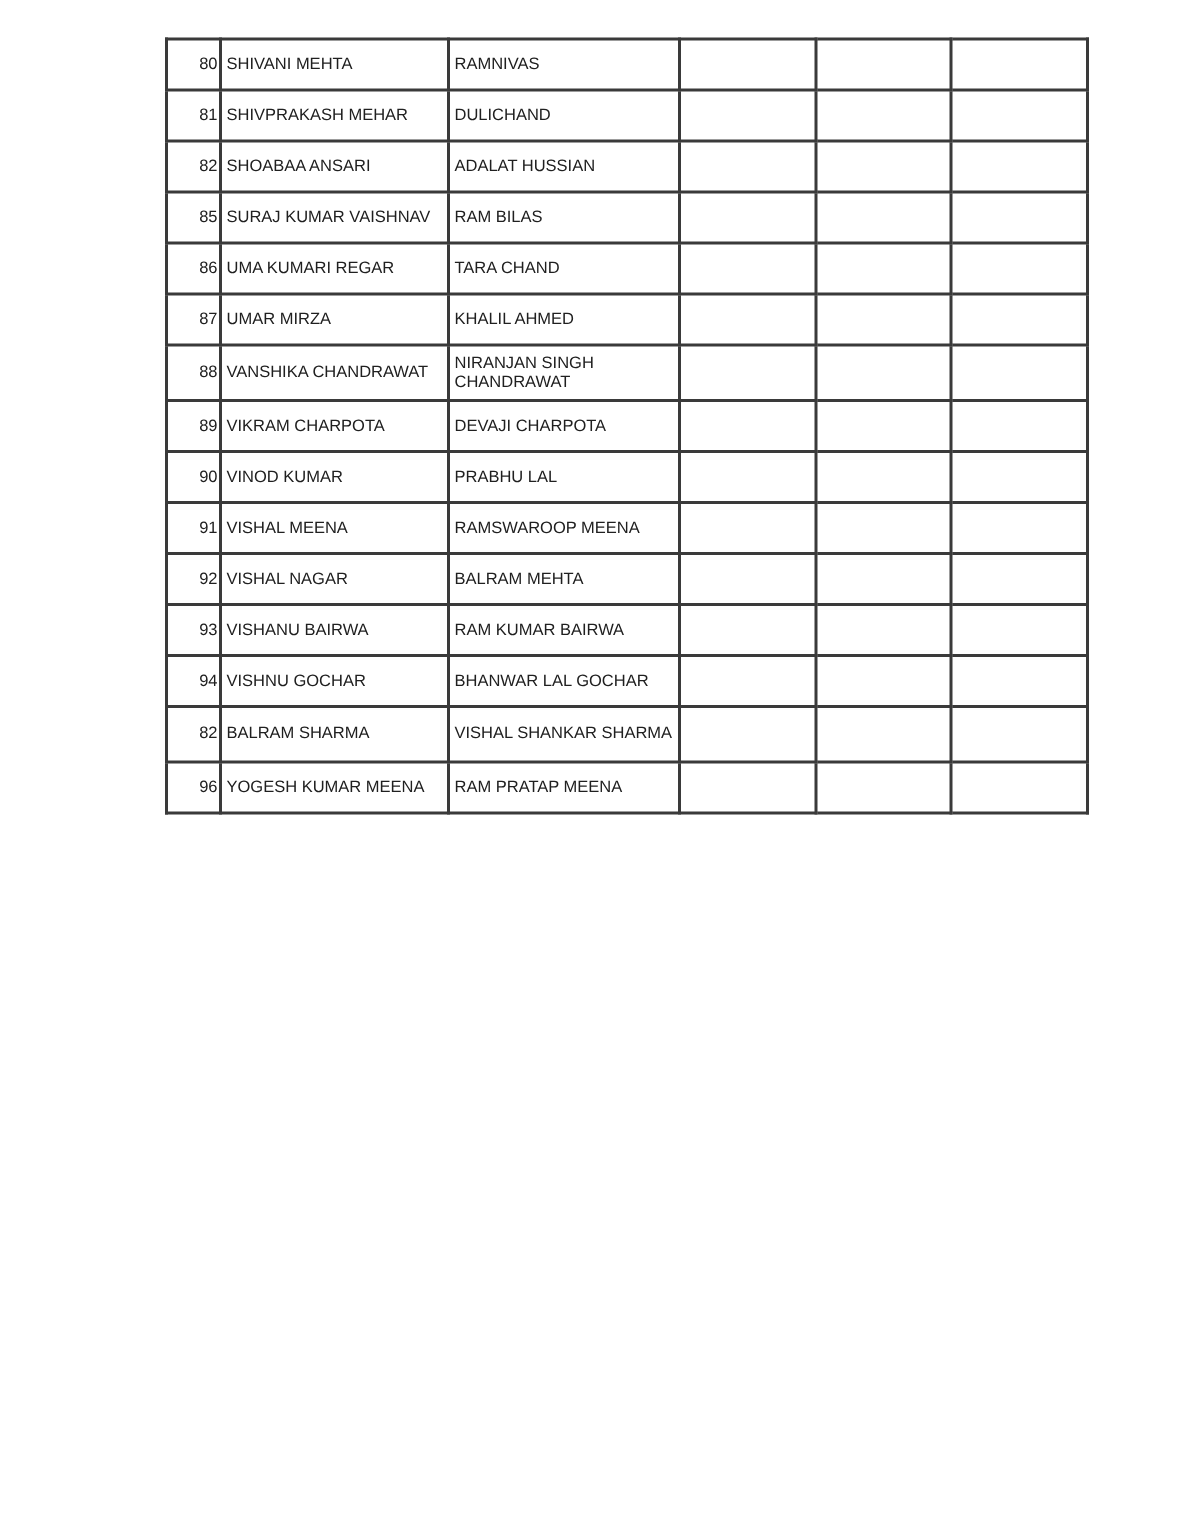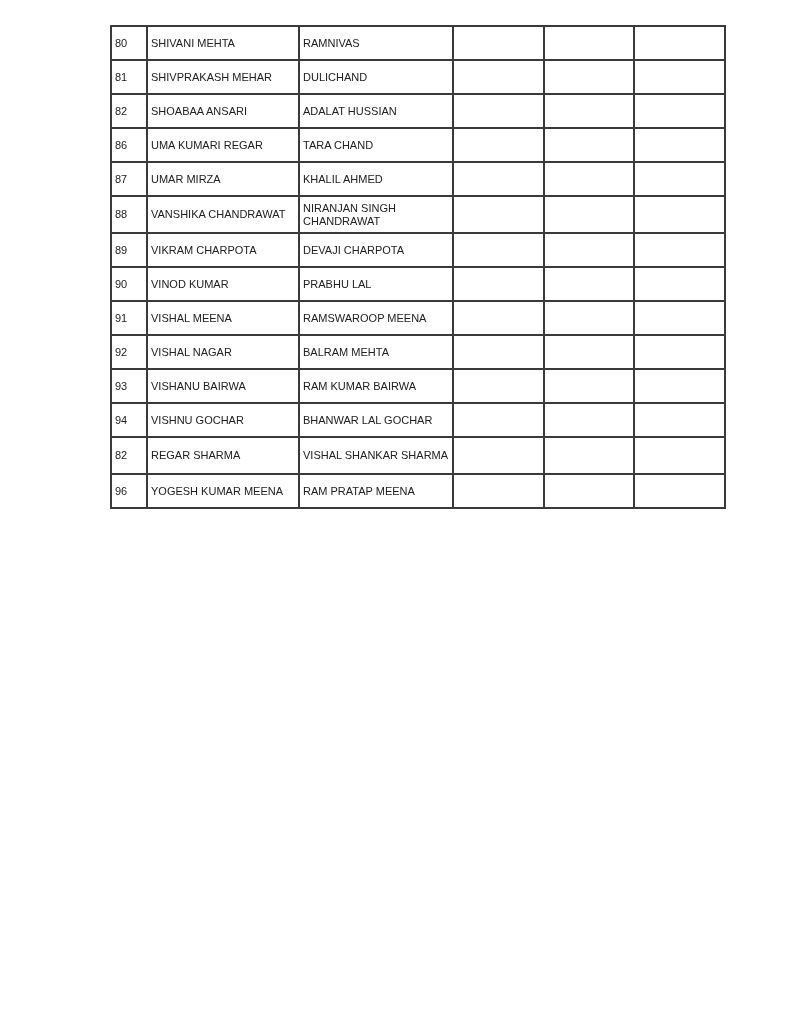--- a/index.html
+++ b/index.html
@@ -35,21 +35,21 @@
     overflow: hidden;
   }
   table.roster tr {
     height: 34px;
   }
   table.roster tr.tall {
     height: 37px;
     padding-left: 29px;
   }
   td.serial {
-    text-align: left;
+    text-align: right;
     padding: 0;
   }
   td.name {
     white-space: nowrap;
   }
   col.c-serial { width: 36px; }
   col.c-name   { width: 152px; }
   col.c-father { width: 154px; }
   col.c-b1     { width: 91px; }
   col.c-b2     { width: 90px; }
@@ -82,20 +82,28 @@
         <td class="name">SHIVPRAKASH MEHAR</td>
         <td class="father">DULICHAND</td>
         <td></td>
         <td></td>
         <td></td>
       </tr>
       <tr>
         <td class="serial">82</td>
         <td class="name">SHOABAA ANSARI</td>
         <td class="father">ADALAT HUSSIAN</td>
+        <td></td>
+        <td></td>
+        <td></td>
+      </tr>
+      <tr>
+        <td class="serial">85</td>
+        <td class="name">SURAJ KUMAR VAISHNAV</td>
+        <td class="father">RAM BILAS</td>
         <td></td>
         <td></td>
         <td></td>
       </tr>
       <tr>
         <td class="serial">86</td>
         <td class="name">UMA KUMARI REGAR</td>
         <td class="father">TARA CHAND</td>
         <td></td>
         <td></td>
@@ -160,21 +168,21 @@
       <tr>
         <td class="serial">94</td>
         <td class="name">VISHNU GOCHAR</td>
         <td class="father">BHANWAR LAL GOCHAR</td>
         <td></td>
         <td></td>
         <td></td>
       </tr>
       <tr class="tall">
         <td class="serial">82</td>
-        <td class="name">REGAR SHARMA</td>
+        <td class="name">BALRAM SHARMA</td>
         <td class="father">VISHAL SHANKAR SHARMA</td>
         <td></td>
         <td></td>
         <td></td>
       </tr>
       <tr>
         <td class="serial">96</td>
         <td class="name">YOGESH KUMAR MEENA</td>
         <td class="father">RAM PRATAP MEENA</td>
         <td></td>

